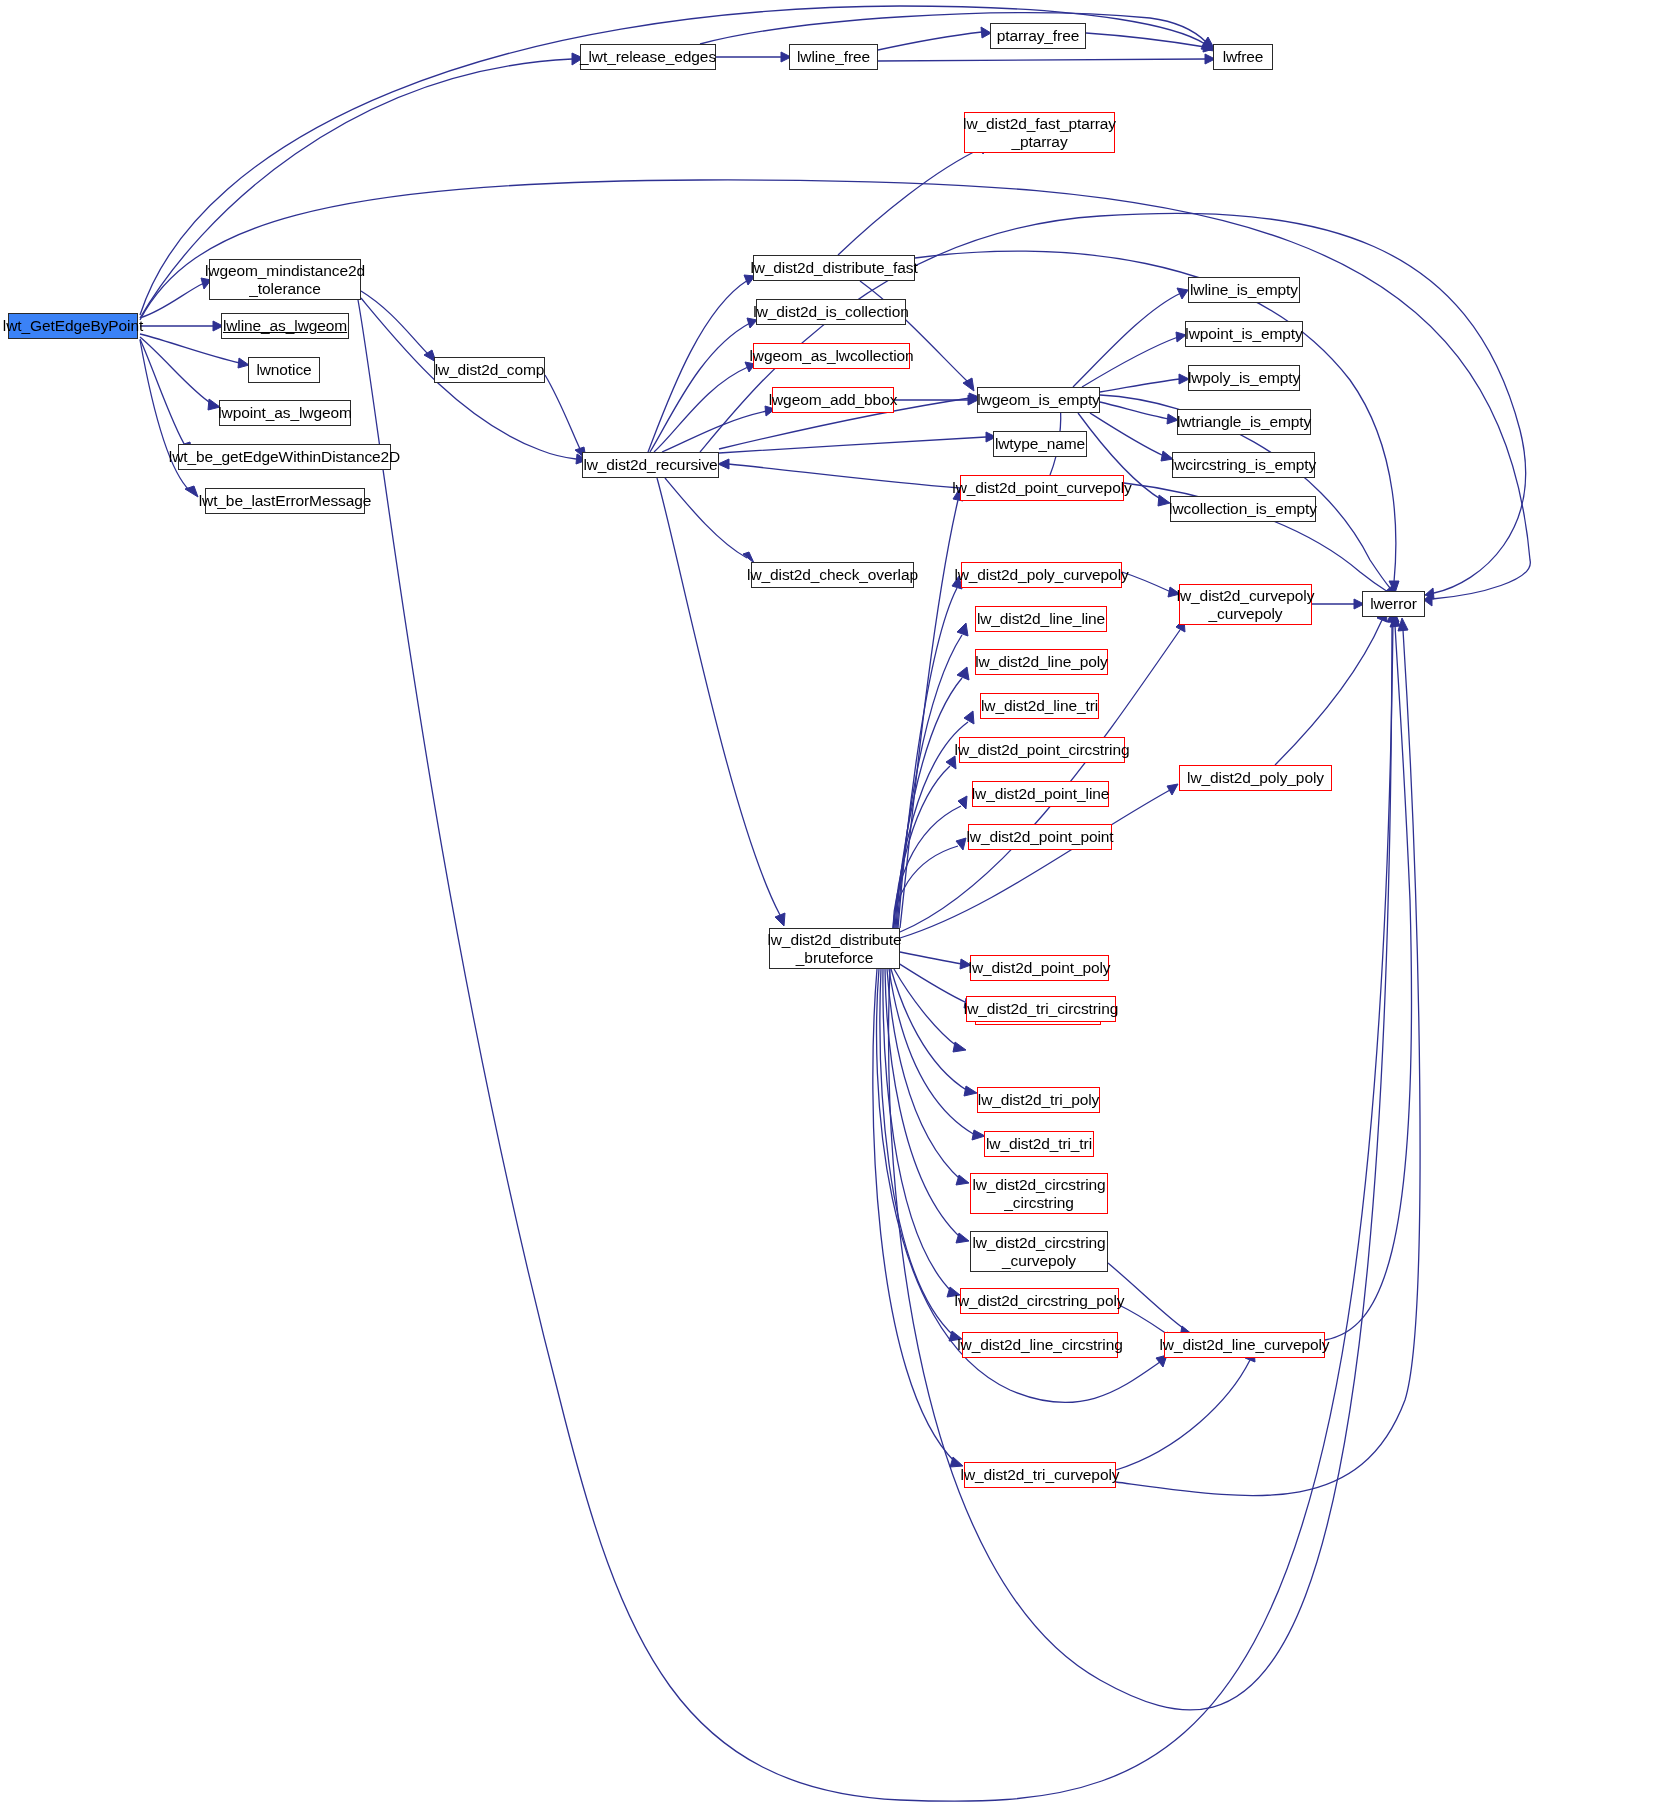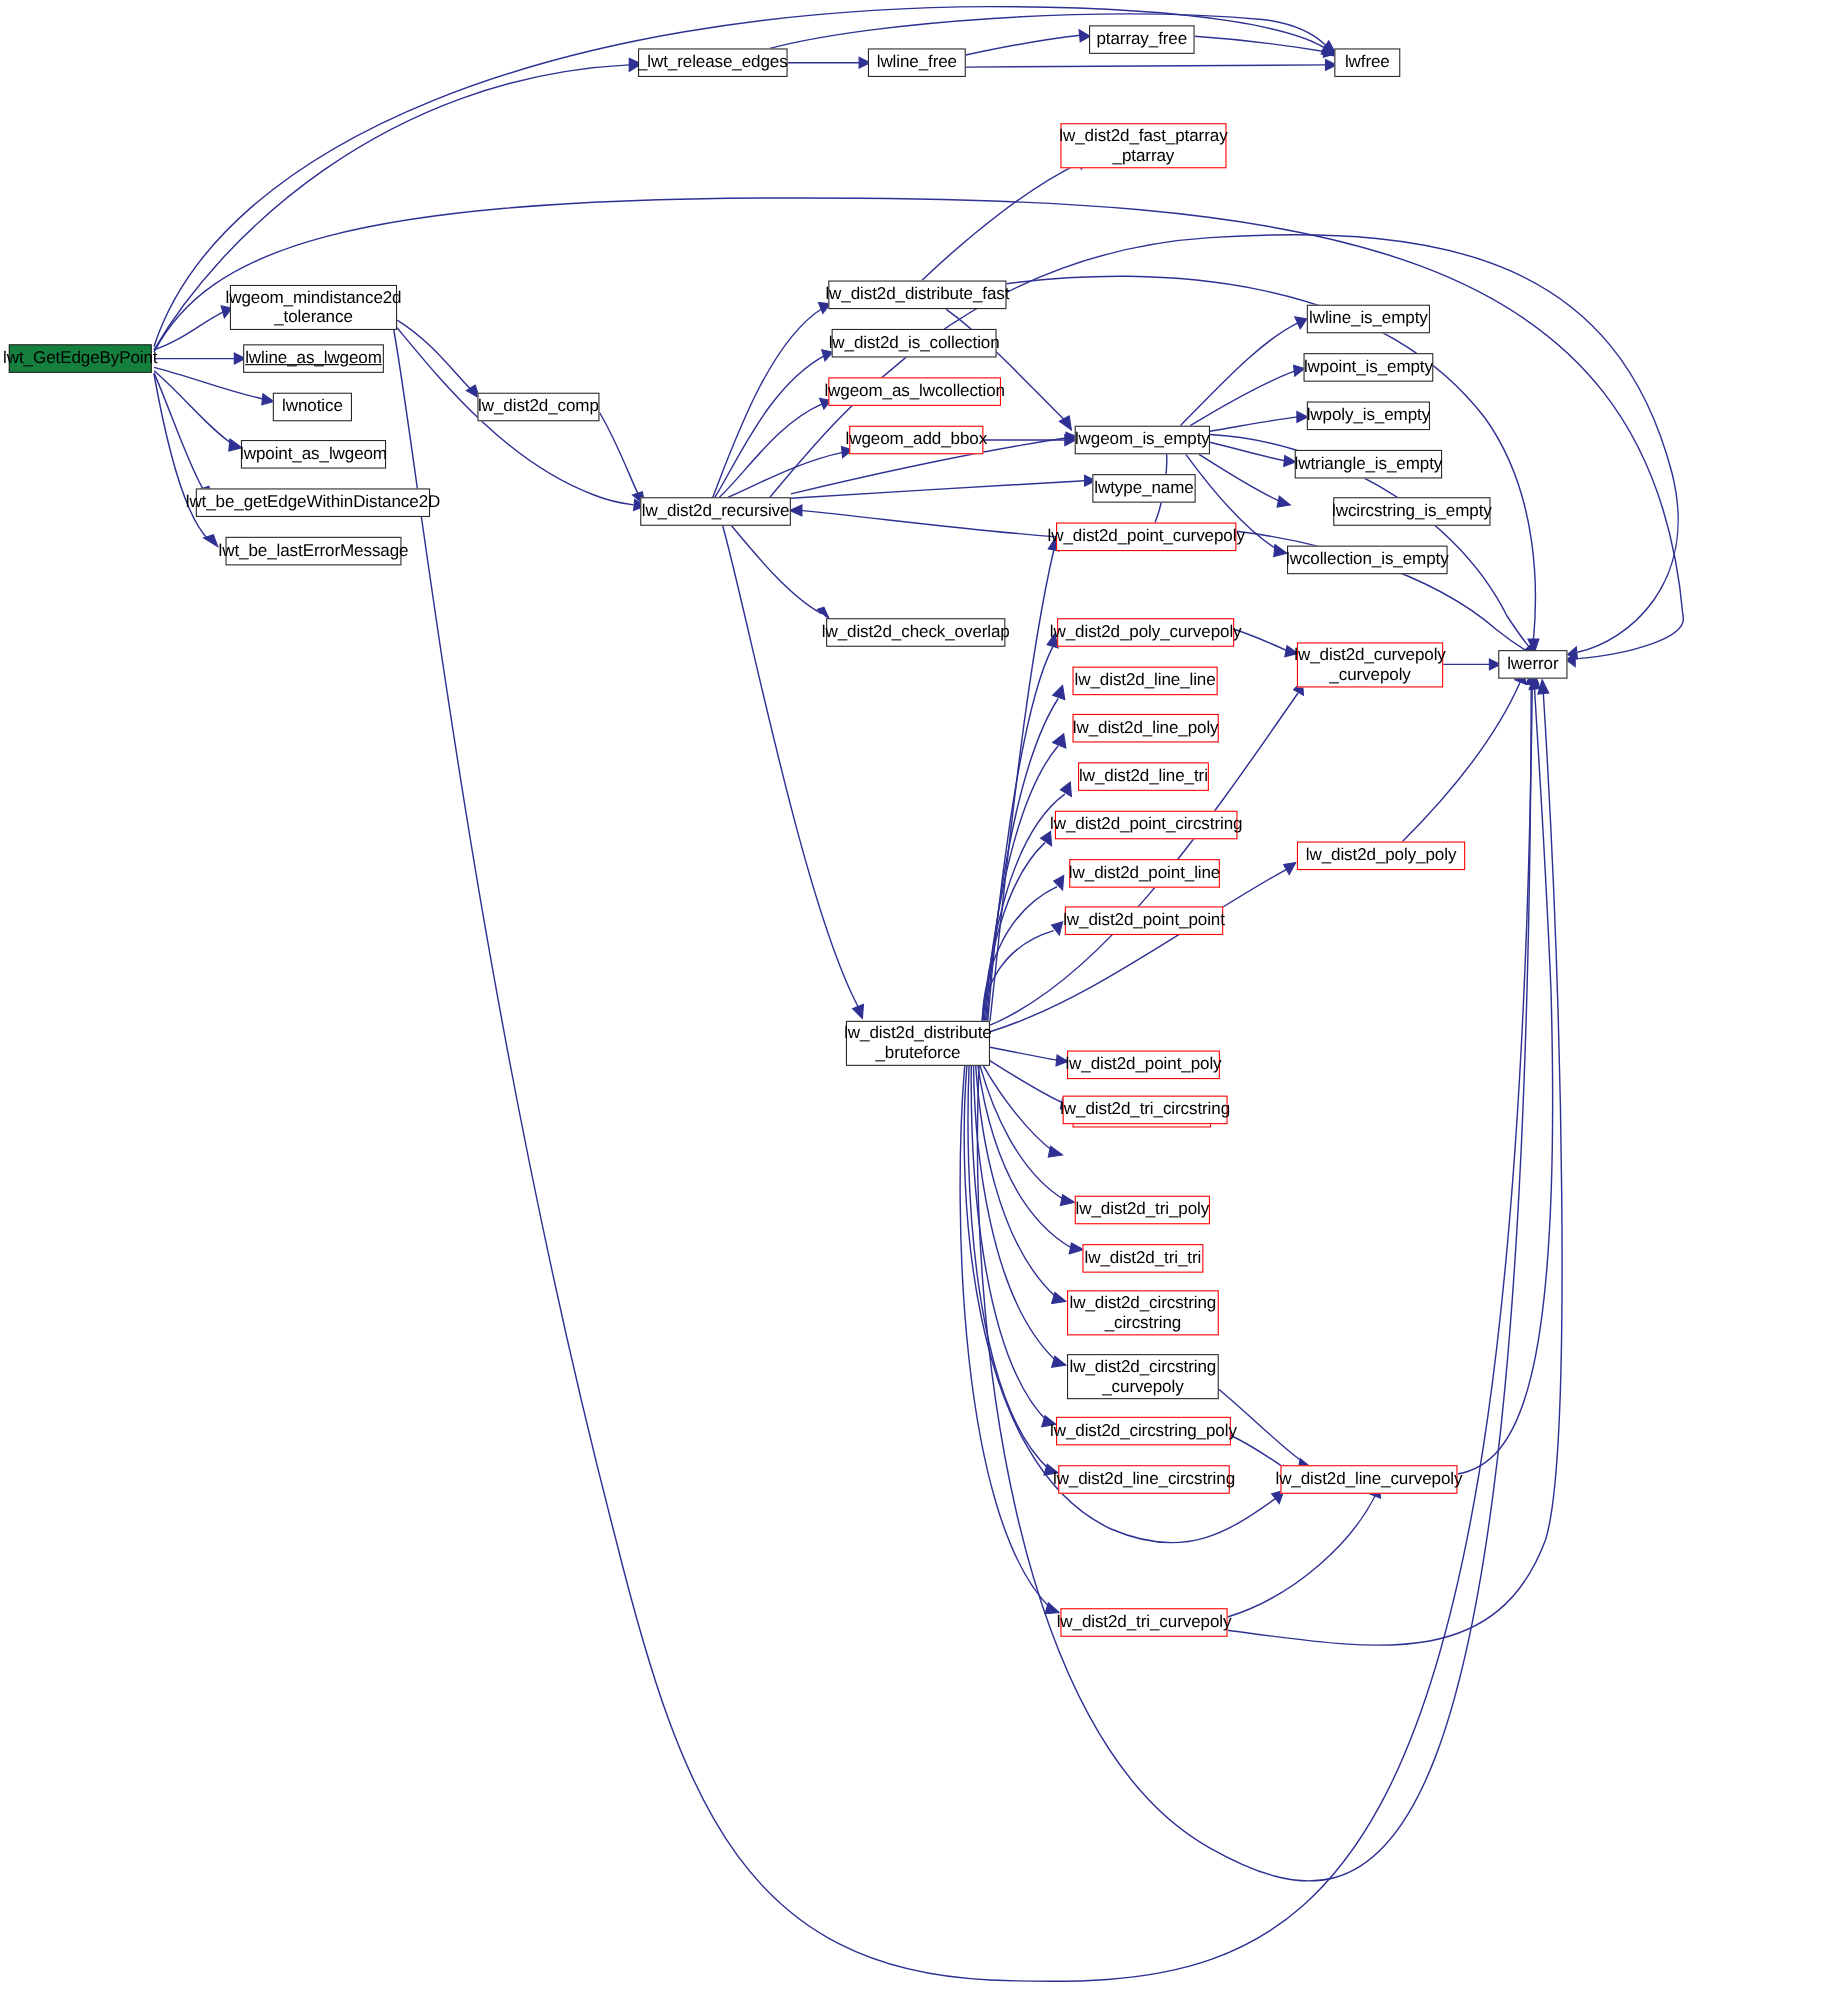--- a/index.html
+++ b/index.html
@@ -46,21 +46,21 @@
     justify-content: center;
     text-align: center;
     white-space: pre;
     letter-spacing: -0.1px;
     z-index: 3;
   }
   .node.red {
     border-color: #ff0000;
   }
   .node.current {
-    background: #15803d;
+    background: #3b82f6;
     border-color: #2a2a2a;
   }
 </style>
 </head>
 <body>
 
 <div id="canvas">
 
   <svg id="edges" viewBox="0 0 1656 1816" xmlns="http://www.w3.org/2000/svg">
     <g>
@@ -301,21 +301,21 @@
       <div class="node" style="left: 756px; top: 299px; width: 150px; height: 26px;">lw_dist2d_is_collection</div>
       <div class="node red" style="left: 753px; top: 343px; width: 157px; height: 26px;">lwgeom_as_lwcollection</div>
       <div class="node red" style="left: 772px; top: 387px; width: 122px; height: 26px;">lwgeom_add_bbox</div>
       <div class="node" style="left: 977px; top: 387px; width: 123px; height: 26px;">lwgeom_is_empty</div>
       <div class="node" style="left: 993px; top: 431px; width: 94px; height: 26px;">lwtype_name</div>
       <div class="node red" style="left: 960px; top: 475px; width: 164px; height: 26px;">lw_dist2d_point_curvepoly</div>
       <div class="node" style="left: 1188px; top: 277px; width: 112px; height: 26px;">lwline_is_empty</div>
       <div class="node" style="left: 1185px; top: 321px; width: 118px; height: 26px;">lwpoint_is_empty</div>
       <div class="node" style="left: 1188px; top: 365px; width: 112px; height: 26px;">lwpoly_is_empty</div>
       <div class="node" style="left: 1177px; top: 409px; width: 134px; height: 26px;">lwtriangle_is_empty</div>
-      <div class="node" style="left: 1172px; top: 452px; width: 143px; height: 26px; margin-left: 40px;">lwcircstring_is_empty</div>
+      <div class="node" style="left: 1172px; top: 452px; width: 143px; height: 26px;">lwcircstring_is_empty</div>
       <div class="node" style="left: 1170px; top: 496px; width: 146px; height: 26px;">lwcollection_is_empty</div>
       <div class="node" style="left: 751px; top: 562px; width: 163px; height: 26px; text-align: right;">lw_dist2d_check_overlap</div>
       <div class="node red" style="left: 961px; top: 562px; width: 161px; height: 26px;">lw_dist2d_poly_curvepoly</div>
       <div class="node red" style="left: 975px; top: 606px; width: 132px; height: 26px;">lw_dist2d_line_line</div>
       <div class="node red" style="left: 975px; top: 649px; width: 133px; height: 26px;">lw_dist2d_line_poly</div>
       <div class="node red" style="left: 980px; top: 693px; width: 119px; height: 26px;">lw_dist2d_line_tri</div>
       <div class="node red" style="left: 959px; top: 737px; width: 166px; height: 26px;">lw_dist2d_point_circstring</div>
       <div class="node red" style="left: 972px; top: 781px; width: 137px; height: 26px;">lw_dist2d_point_line</div>
       <div class="node red" style="left: 968px; top: 824px; width: 144px; height: 26px;">lw_dist2d_point_point</div>
       <div class="node red" style="left: 1179px; top: 584px; width: 133px; height: 41px;">lw_dist2d_curvepoly

